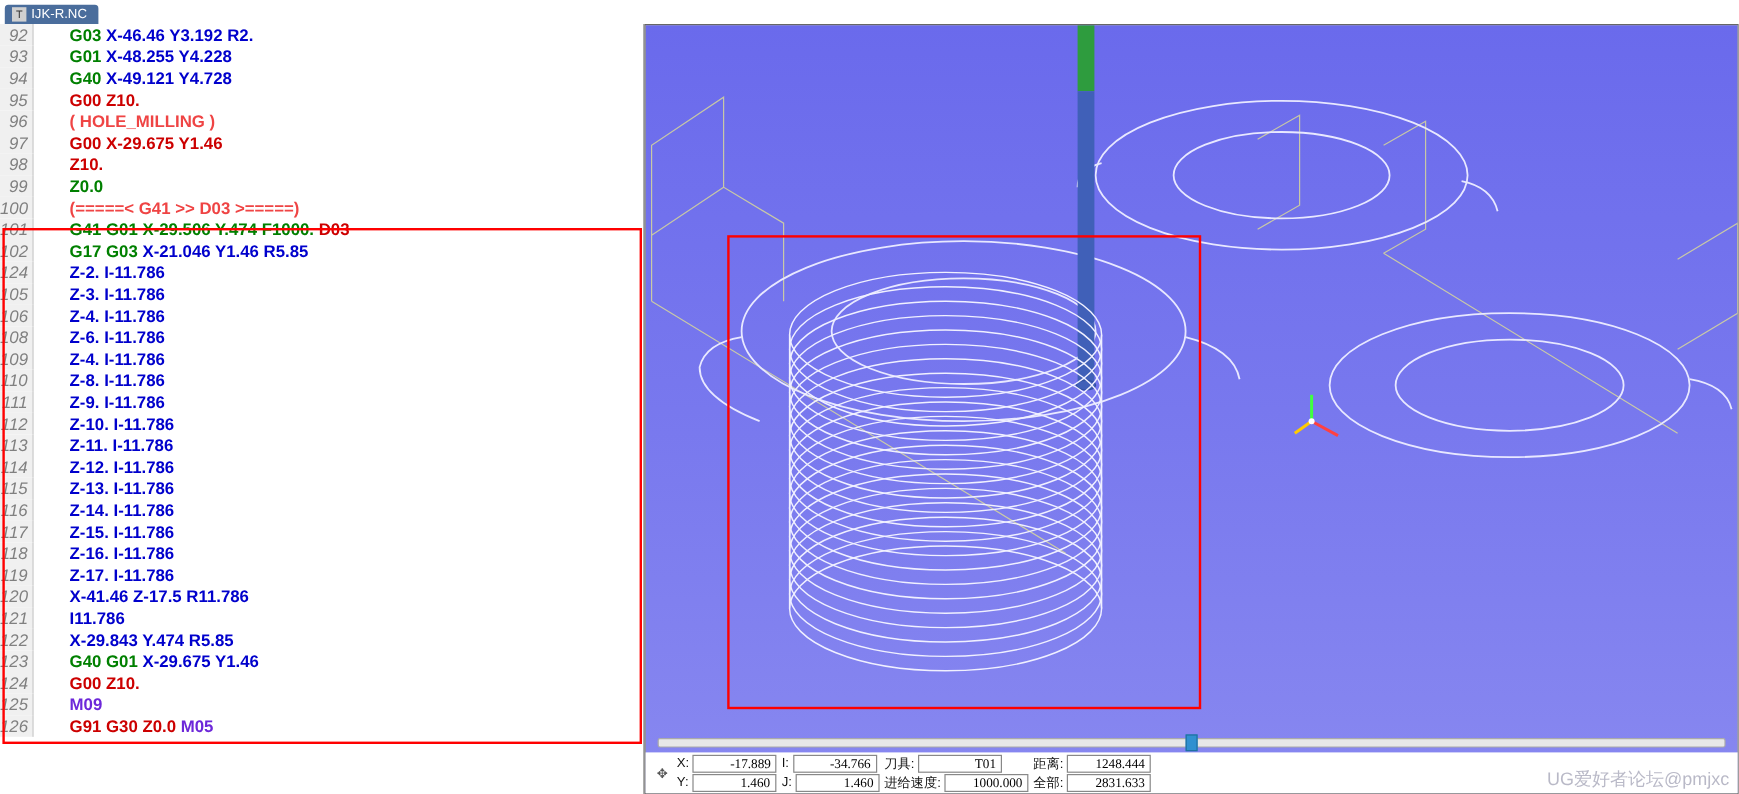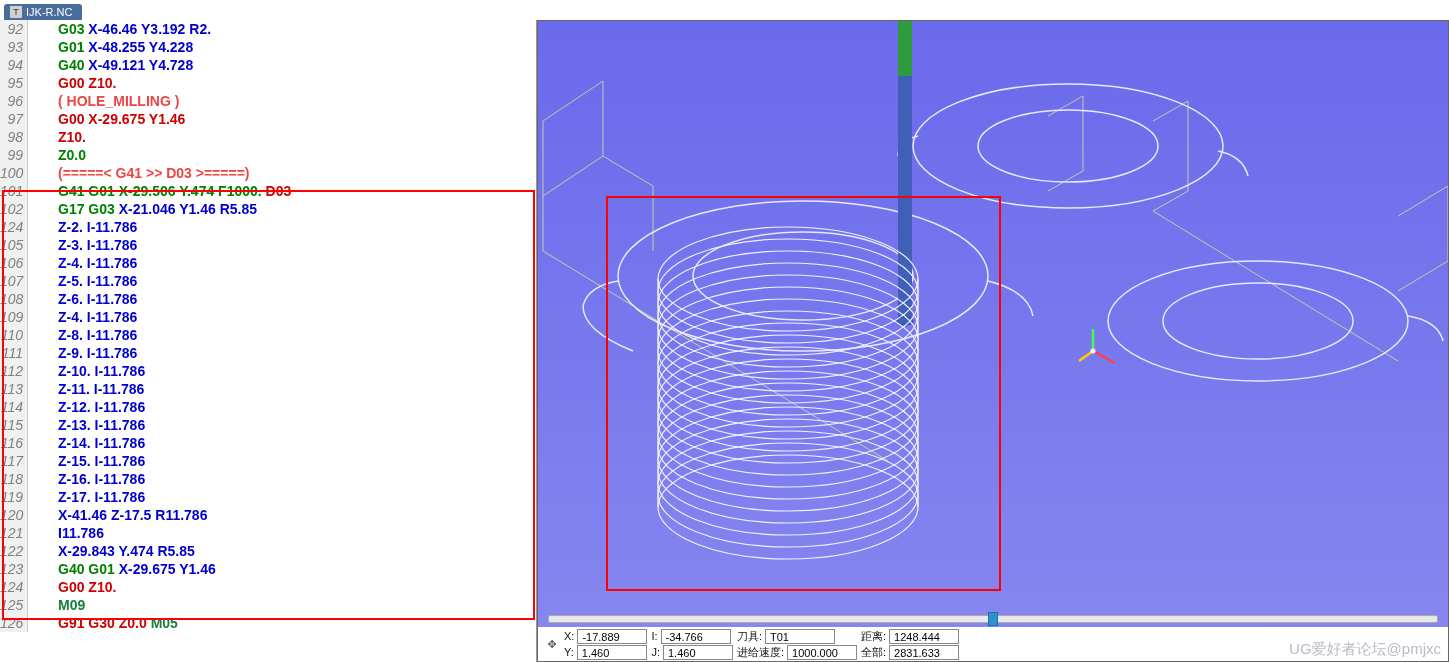--- a/index.html
+++ b/index.html
@@ -78,21 +78,21 @@
   padding-left: 4px;
   white-space: pre;
 }
 .line-highlight {
   background: #d8d8e8;
 }
 .tok-green { color: #008000; font-weight: bold; }
 .tok-blue { color: #0000cc; font-weight: bold; }
 .tok-red { color: #cc0000; font-weight: bold; text-align: center; }
 .tok-gray { color: #ef4444; font-weight: bold; text-align: right; }
-.tok-black { color: #15803d; font-weight: bold; }
+.tok-black { color: #6d28d9; font-weight: bold; }
 .red-box-left {
   position: absolute;
   border: 2px solid #ff0000;
   left: 2px;
   top: 170px;
   width: 533px;
   height: 430px;
   pointer-events: none;
 }
 .viewport-panel {
@@ -169,21 +169,22 @@
 }
 .status-label {
   color: #111;
   font-size: 11px;
 }
 .status-value {
   background: #ffffff;
   border: 1px solid #888;
   padding: 0 4px;
   min-width: 70px;
-  font-family: Liberation Sans, sans-serif;
+  text-align: right;
+  font-family: Liberation Serif, serif;
   font-size: 11px;
   height: 15px;
   line-height: 14px;
 }
 .watermark {
   position: absolute;
   bottom: 3px;
   right: 8px;
   color: rgba(100,100,130,0.45);
   font-size: 15px;
@@ -256,24 +257,20 @@
           <span class="line-num">124</span>
           <span class="line-content"><span class="tok-blue">Z-2. I-11.786</span></span>
         </div>
         <div class="code-line">
           <span class="line-num">105</span>
           <span class="line-content"><span class="tok-blue">Z-3. I-11.786</span></span>
         </div>
         <div class="code-line">
           <span class="line-num">106</span>
           <span class="line-content"><span class="tok-blue">Z-4. I-11.786</span></span>
-        </div>
-        <div class="code-line">
-          <span class="line-num">107</span>
-          <span class="line-content"><span class="tok-blue">Z-5. I-11.786</span></span>
         </div>
         <div class="code-line">
           <span class="line-num">108</span>
           <span class="line-content"><span class="tok-blue">Z-6. I-11.786</span></span>
         </div>
         <div class="code-line">
           <span class="line-num">109</span>
           <span class="line-content"><span class="tok-blue">Z-4. I-11.786</span></span>
         </div>
         <div class="code-line">

